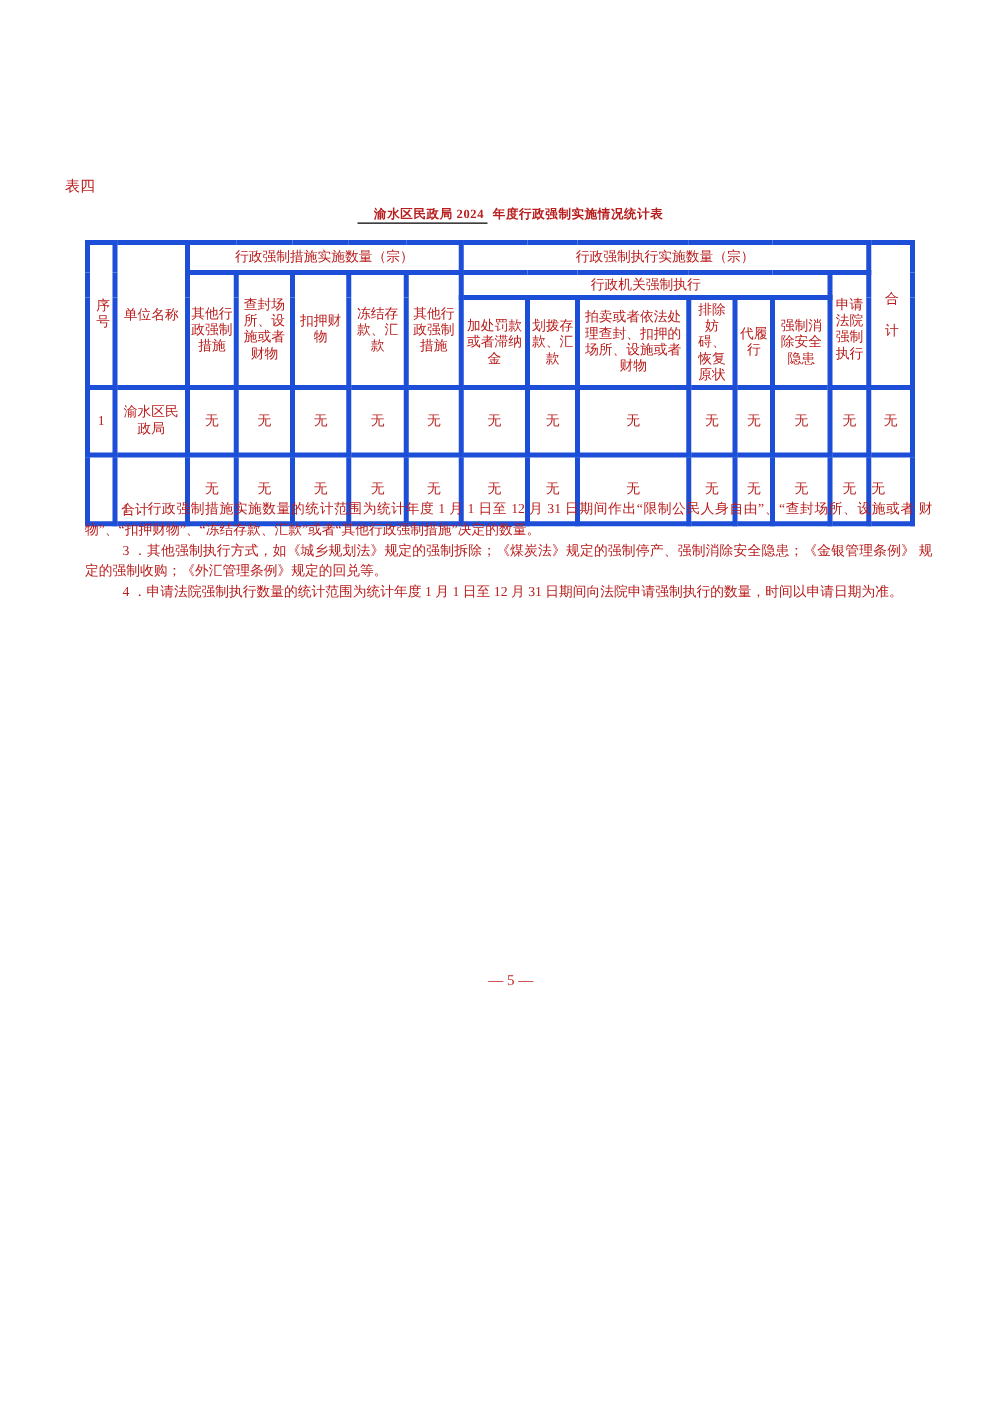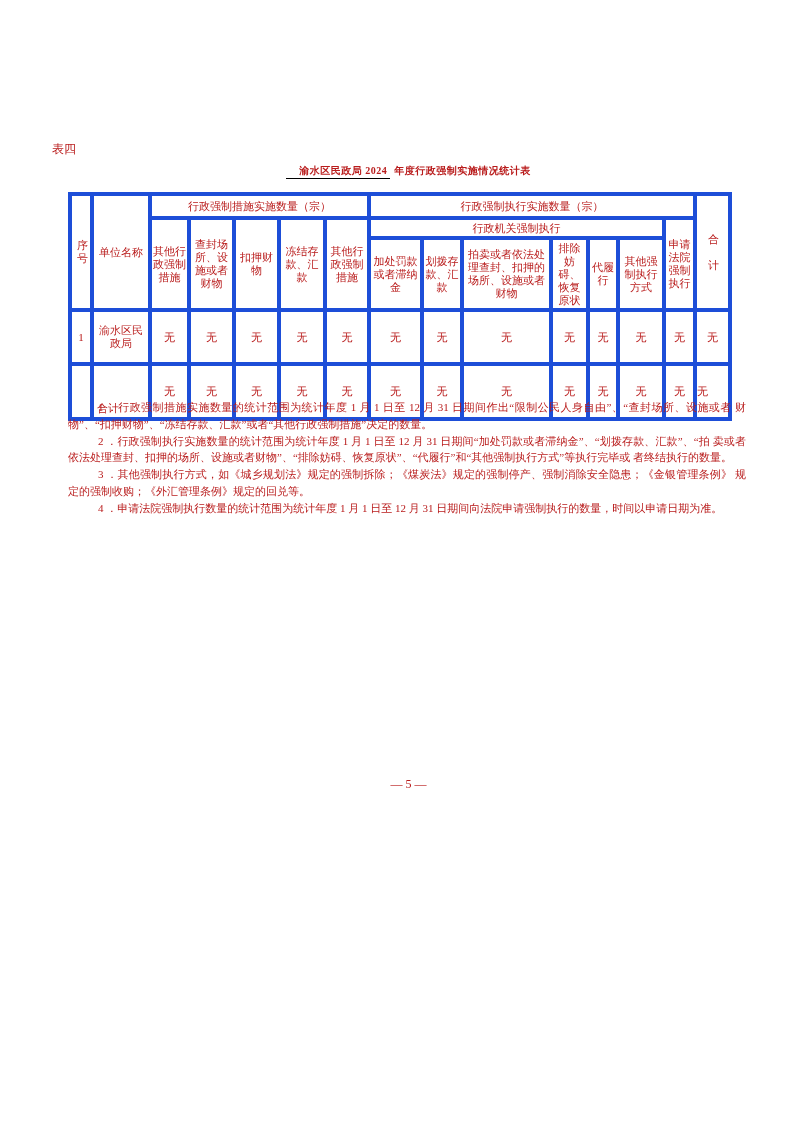--- a/index.html
+++ b/index.html
@@ -132,21 +132,21 @@
         <td rowspan="2">其他行政强制措施</td>
         <td colspan="6">行政机关强制执行</td>
         <td rowspan="2">申请法院强制执行</td>
       </tr>
       <tr class="hr3">
         <td>加处罚款或者滞纳金</td>
         <td>划拨存款、汇款</td>
         <td>拍卖或者依法处理查封、扣押的场所、设施或者财物</td>
         <td>排除妨碍、恢复原状</td>
         <td>代履行</td>
-        <td>其他强制执行方式</td>
+        <td>强制消除安全隐患</td>
       </tr>
       <tr class="dr">
         <td>1</td>
         <td>渝水区民政局</td>
         <td>无</td>
         <td>无</td>
         <td>无</td>
         <td>无</td>
         <td>无</td>
         <td>无</td>
@@ -173,20 +173,19 @@
         <td>无</td>
         <td>无</td>
         <td>无</td>
         <td class="val-left">无</td>
       </tr>
     </tbody>
   </table>
 
   <div class="notes">
     <p class="note">1 ．行政强制措施实施数量的统计范围为统计年度 1 月 1 日至 12 月 31 日期间作出“限制公民人身自由”、“查封场所、设施或者 财物”、“扣押财物”、“冻结存款、汇款”或者“其他行政强制措施”决定的数量。</p>
-    <p class="note">2 ．行政强制执行实施数量的统计范围为统计年度 1 月 1 日至 12 月 31 日期间“加处罚款或者滞纳金”、“划拨存款、汇款”、“拍 卖或者依法处理查封、扣押的场所、设施或者财物”、“排除妨碍、恢复原状”、“代履行”和“其他强制执行方式”等执行完毕或 者终结执行的数量。</p>
     <p class="note">3 ．其他强制执行方式，如《城乡规划法》规定的强制拆除；《煤炭法》规定的强制停产、强制消除安全隐患；《金银管理条例》 规定的强制收购；《外汇管理条例》规定的回兑等。</p>
     <p class="note">4 ．申请法院强制执行数量的统计范围为统计年度 1 月 1 日至 12 月 31 日期间向法院申请强制执行的数量，时间以申请日期为准。</p>
   </div>
 
   <div class="page-number">— 5 —</div>
 
 </div>
 
 </body></html>

